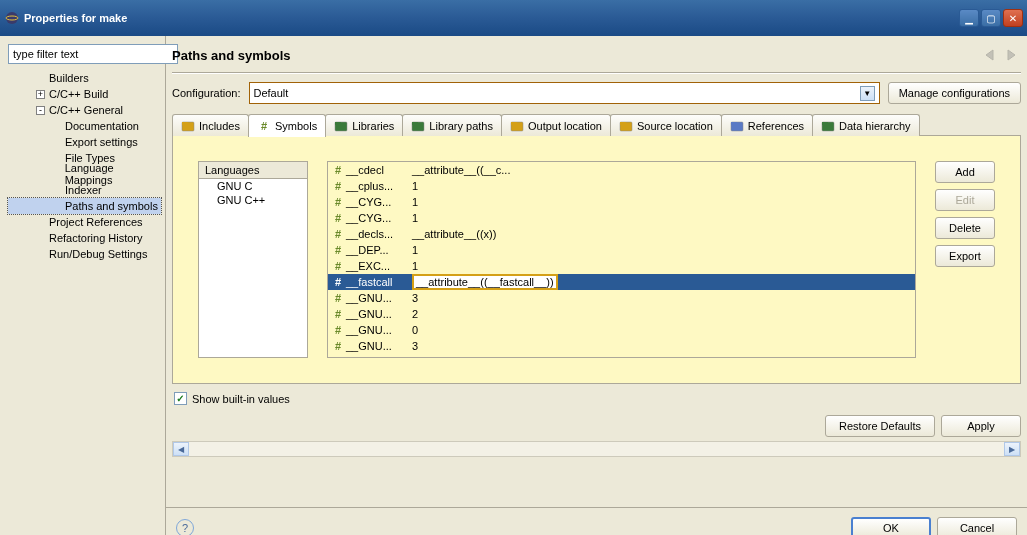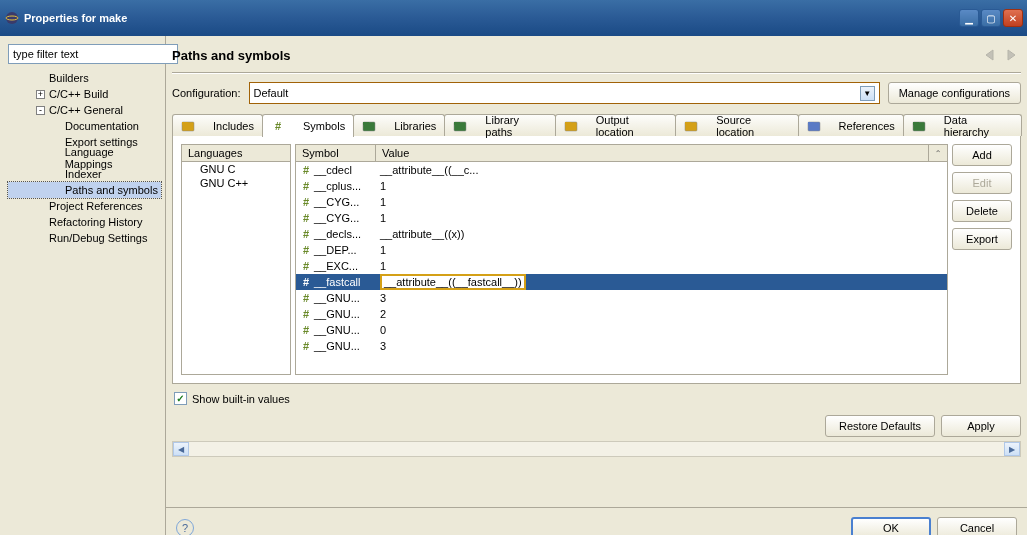--- a/index.html
+++ b/index.html
@@ -25,24 +25,24 @@
   .page-header { font-size: 13px; font-weight: bold; color: #000; flex:1; }
   .nav-arrows { display:flex; gap:6px; color:#bbb;}
   .nav-arrow-svg { width:16px; height:12px; opacity:.4;}
   .divider-h { height: 2px; background: #fff; border-top: 1px solid #aca899; margin: 2px 0 8px 0; }
   .config-row { display: flex; align-items: center; gap: 8px; margin-bottom: 10px; }
   .config-label { color:#000; }
   .config-select { flex:1; height: 22px; border:1px solid #a16207; background:#fff; padding:2px 4px; color:#000; display:flex; align-items:center; justify-content:space-between;}
   .config-select .dd { width:15px; height:15px; border:1px solid #7f9db9; background:linear-gradient(#ecf3fb,#cde0f6); display:flex; align-items:center; justify-content:center; font-size:8px;}
   .btn { height: 22px; padding: 0 10px; background: linear-gradient(#fff, #ece9d8); border: 1px solid #aca899; border-radius:3px; color:#000; cursor:pointer; display:inline-flex; align-items:center; justify-content:center;}
   .tabs-bar { display:flex; position:relative; height:22px; border-bottom:1px solid #aca899;}
-  .tab { display:flex; align-items:center; gap:18px; height:22px; padding: 0 8px; border:1px solid #aca899; border-bottom:none; background: linear-gradient(#fdfdfb,#ece9d8); margin-right:-1px; border-radius:3px 3px 0 0; cursor:pointer; color:#000;}
+  .tab { display:flex; align-items:center; gap:4px; height:22px; padding: 0 8px; border:1px solid #aca899; border-bottom:none; background: linear-gradient(#fdfdfb,#ece9d8); margin-right:-1px; border-radius:3px 3px 0 0; cursor:pointer; color:#000;}
   .tab.active { background:#fff; height:23px; position:relative; z-index:2; }
   .tab-icon { width:14px; height:14px; display:inline-flex; align-items:center; justify-content:center; font-size:10px;}
-  .content-panel { border:1px solid #aca899; border-top:none; background:#ffffff; padding:8px; display:flex; gap:4px; min-height: 248px;}
+  .content-panel { border:1px solid #aca899; border-top:none; background:#fef9c3; padding:25px; display:flex; gap:19px; min-height: 248px;}
   .lang-panel { width:110px; border:1px solid #aca899; background:#fff; }
   .lang-header { background:#ece9d8; border-bottom:1px solid #aca899; padding:2px 6px; color:#000;}
   .lang-item { padding:1px 4px 1px 18px; color:#000; cursor:pointer;}
   .symbols-table-wrap { flex:1; border:1px solid #aca899; display:flex; flex-direction:column; }
   .tbl-header { display:flex; background:#ece9d8; border-bottom:1px solid #aca899; }
   .tbl-header .col { padding:2px 6px; border-right:1px solid #aca899; color:#000;}
   .col-symbol { width:80px; }
   .col-value { flex:1; }
   .col-scroll-hint { width:18px; background:#ece9d8; display:flex; align-items:center; justify-content:center; font-size:8px; color:#555;}
   .tbl-body { flex:1; overflow:hidden; }
@@ -104,20 +104,24 @@
         <div class="tree-item tree-indent-2">
           <span class="tree-expander empty"></span>
           <span>Documentation</span>
         </div>
         <div class="tree-item tree-indent-2">
           <span class="tree-expander empty"></span>
           <span>Export settings</span>
         </div>
         <div class="tree-item tree-indent-2">
           <span class="tree-expander empty"></span>
+          <span>File Types</span>
+        </div>
+        <div class="tree-item tree-indent-2">
+          <span class="tree-expander empty"></span>
           <span>Language Mappings</span>
         </div>
         <div class="tree-item tree-indent-2">
           <span class="tree-expander empty"></span>
           <span>Indexer</span>
         </div>
         <div class="tree-item tree-indent-2 selected">
           <span class="tree-expander empty"></span>
           <span>Paths and symbols</span>
         </div>
@@ -233,25 +237,20 @@
 
     <div class="content-panel">
       <div class="lang-panel">
         <div class="lang-header">Languages</div>
         <div id="lang-list">
             <div class="lang-item">GNU C</div>
             <div class="lang-item">GNU C++</div>
           </div>
       </div>
       <div class="symbols-table-wrap">
-        <div class="tbl-header">
-          <div class="col col-symbol">Symbol</div>
-          <div class="col col-value">Value</div>
-          <div class="col-scroll-hint">⌃</div>
-        </div>
         <div class="tbl-body" id="tbl-body">
             <div class="tbl-row">
               <div class="cell-symbol">
                 <span class="hash-icon">#</span>
                 <span>__cdecl</span>
               </div>
               <div class="cell-value">__attribute__((__c...</div>
             </div>
             <div class="tbl-row">
               <div class="cell-symbol">

